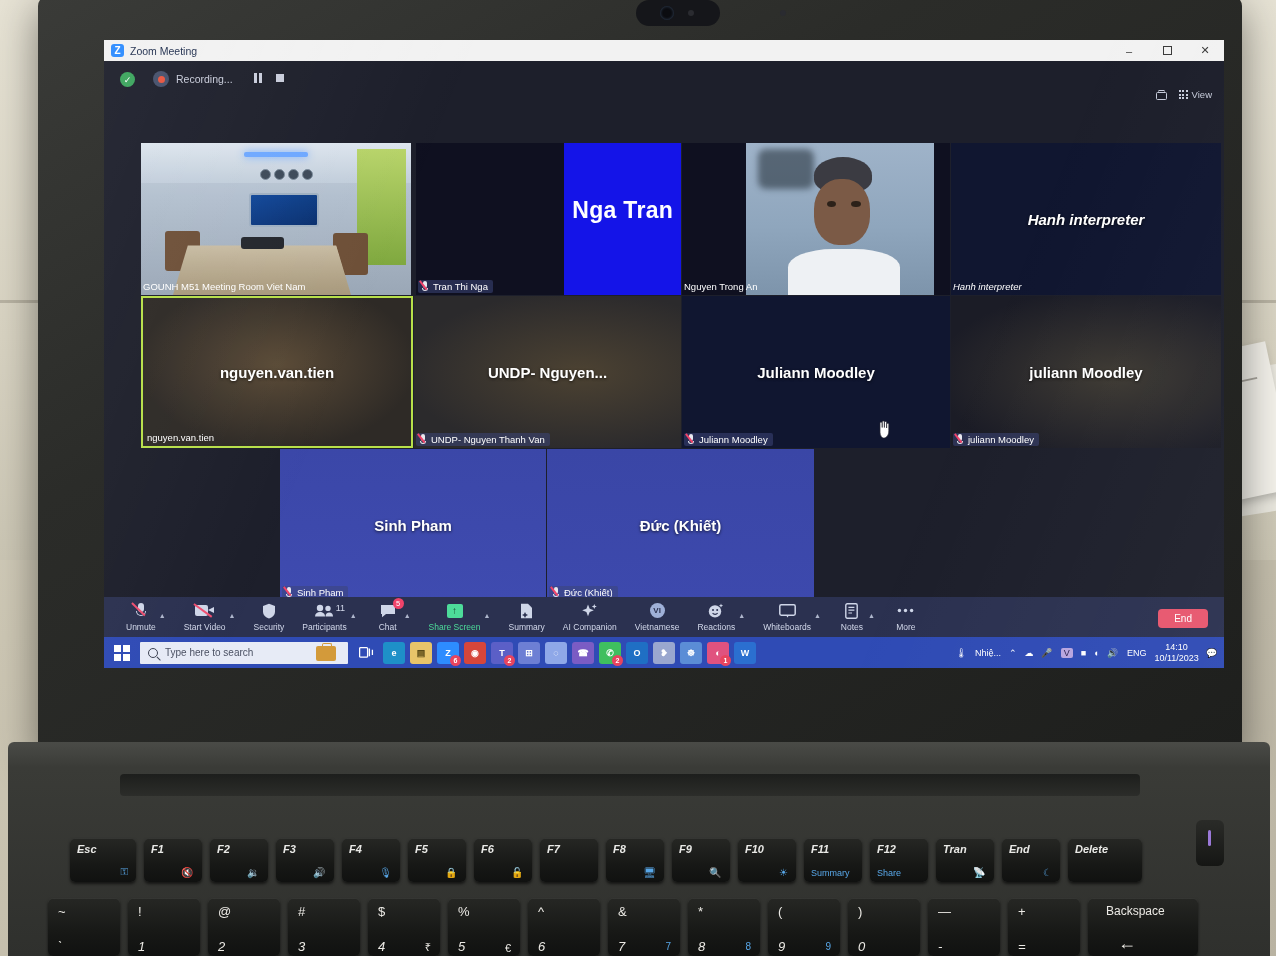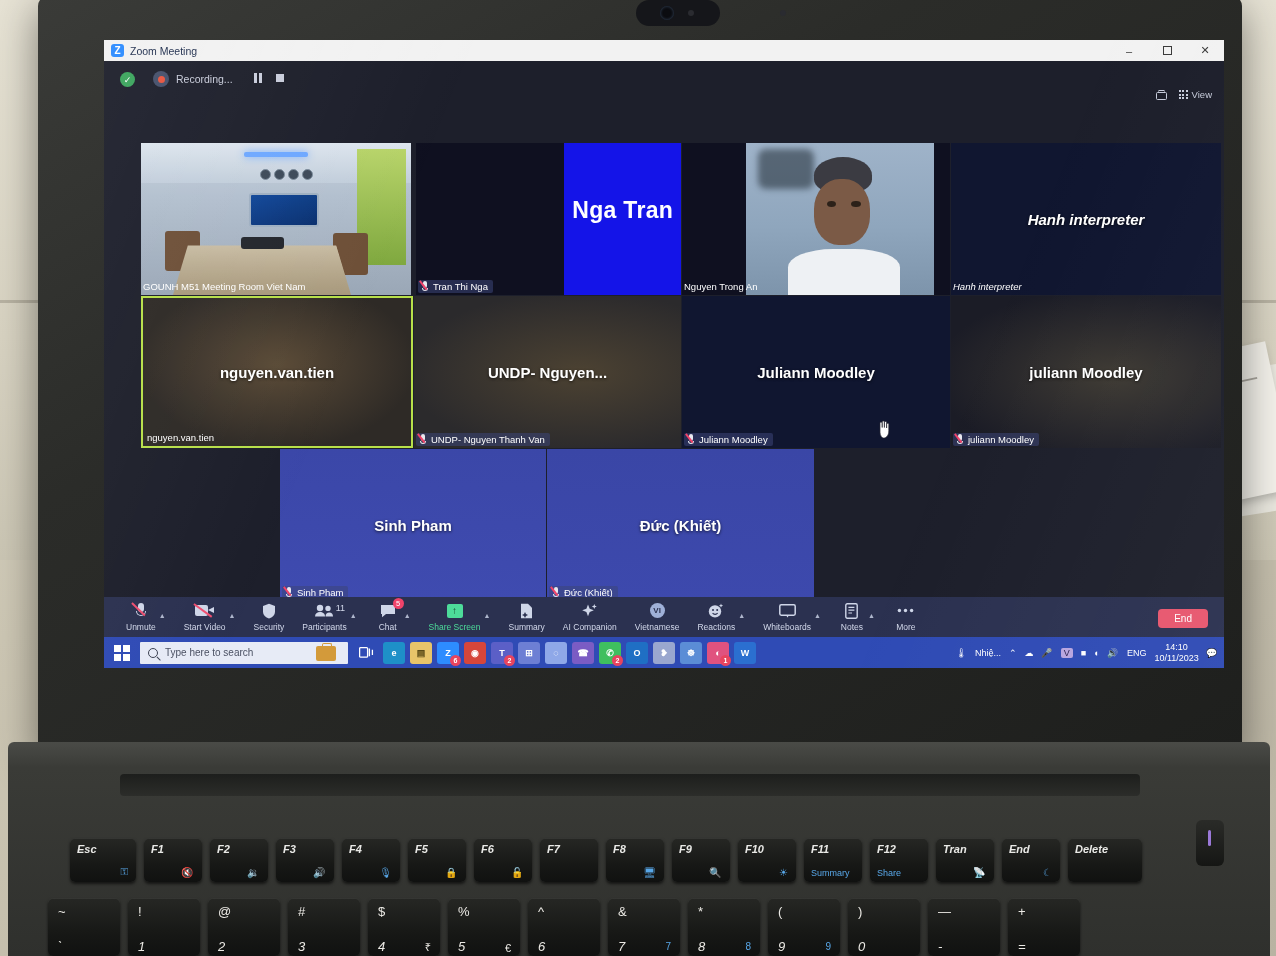--- a/index.html
+++ b/index.html
@@ -882,15 +882,21 @@
         <span class="bot">-</span>
         <span class="alt"></span>
         <span class="altb"></span>
       </div>
       <div class="key sym" style="width: 72px; height: 58px;">
         <span class="top">+</span>
         <span class="bot">=</span>
         <span class="alt"></span>
         <span class="altb"></span>
       </div>
+      <div class="key sym" style="width: 110px; height: 58px;">
+        <span class="top" style="font-size: 12px; left: 18px;">Backspace</span>
+        <span class="bot" style="font-size: 18px; left: 30px;">←</span>
+        <span class="alt"></span>
+        <span class="altb"></span>
+      </div>
     </div>
 
 </div>
 
 </body></html>

